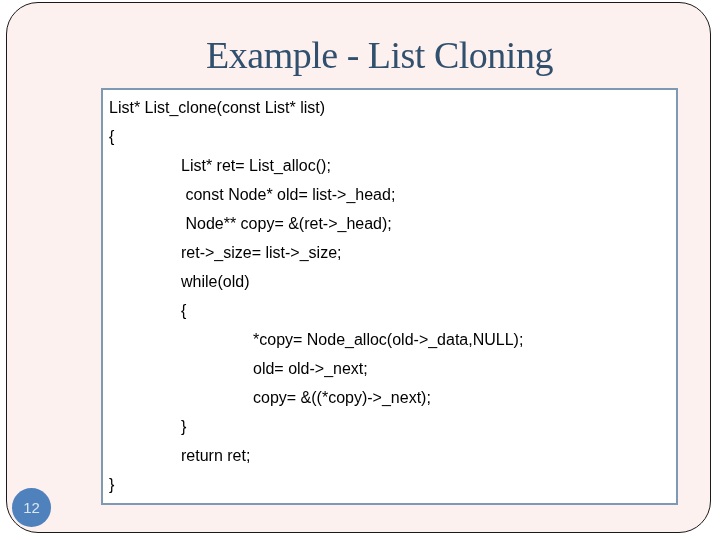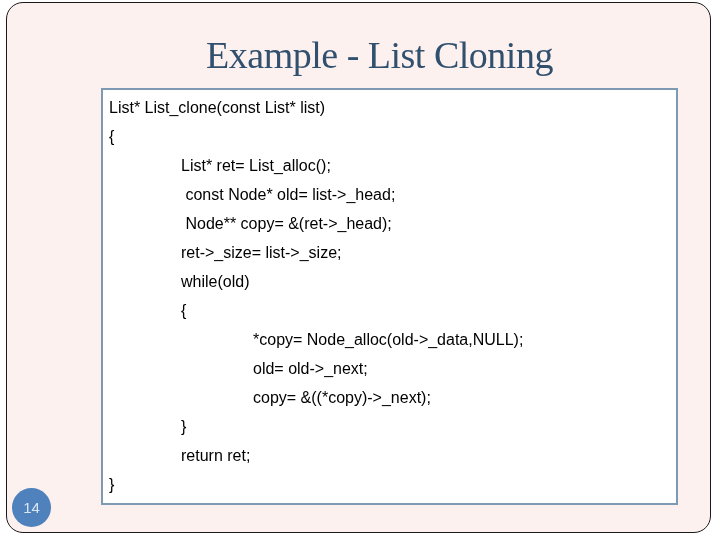--- a/index.html
+++ b/index.html
@@ -16,21 +16,21 @@
   *{margin:0;padding:0;box-sizing:border-box;}
   html,body{width:720px;height:540px;overflow:hidden;}
   body{background:var(--page-bg);font-family:"Liberation Sans",sans-serif;}
 
   .page{position:relative;width:720px;height:540px;background:var(--page-bg);}
 
   .slide{
     position:absolute;left:6px;top:2px;width:705px;height:531px;
     background:var(--slide-bg);
     border:1px solid var(--slide-border);
-    border-radius:17px;
+    border-radius:32px;
   }
 
   .title{
     position:absolute;top:31px;left:0;right:0;
     padding-left:42px;
     text-align:center;
     font-family:"Liberation Serif",serif;
     font-weight:400;
     font-size:38px;line-height:42px;
     color:var(--title);
@@ -84,17 +84,17 @@
 	{
 		*copy= Node_alloc(old-&gt;_data,NULL);
 		old= old-&gt;_next;
 		copy= &amp;((*copy)-&gt;_next);
 	}
 	return ret;
 }</pre>
     </div>
 
     <div class="badge">
-      <span>14</span>
+      <span>12</span>
     </div>
 
   </div>
 </div>
 
 </body></html>

